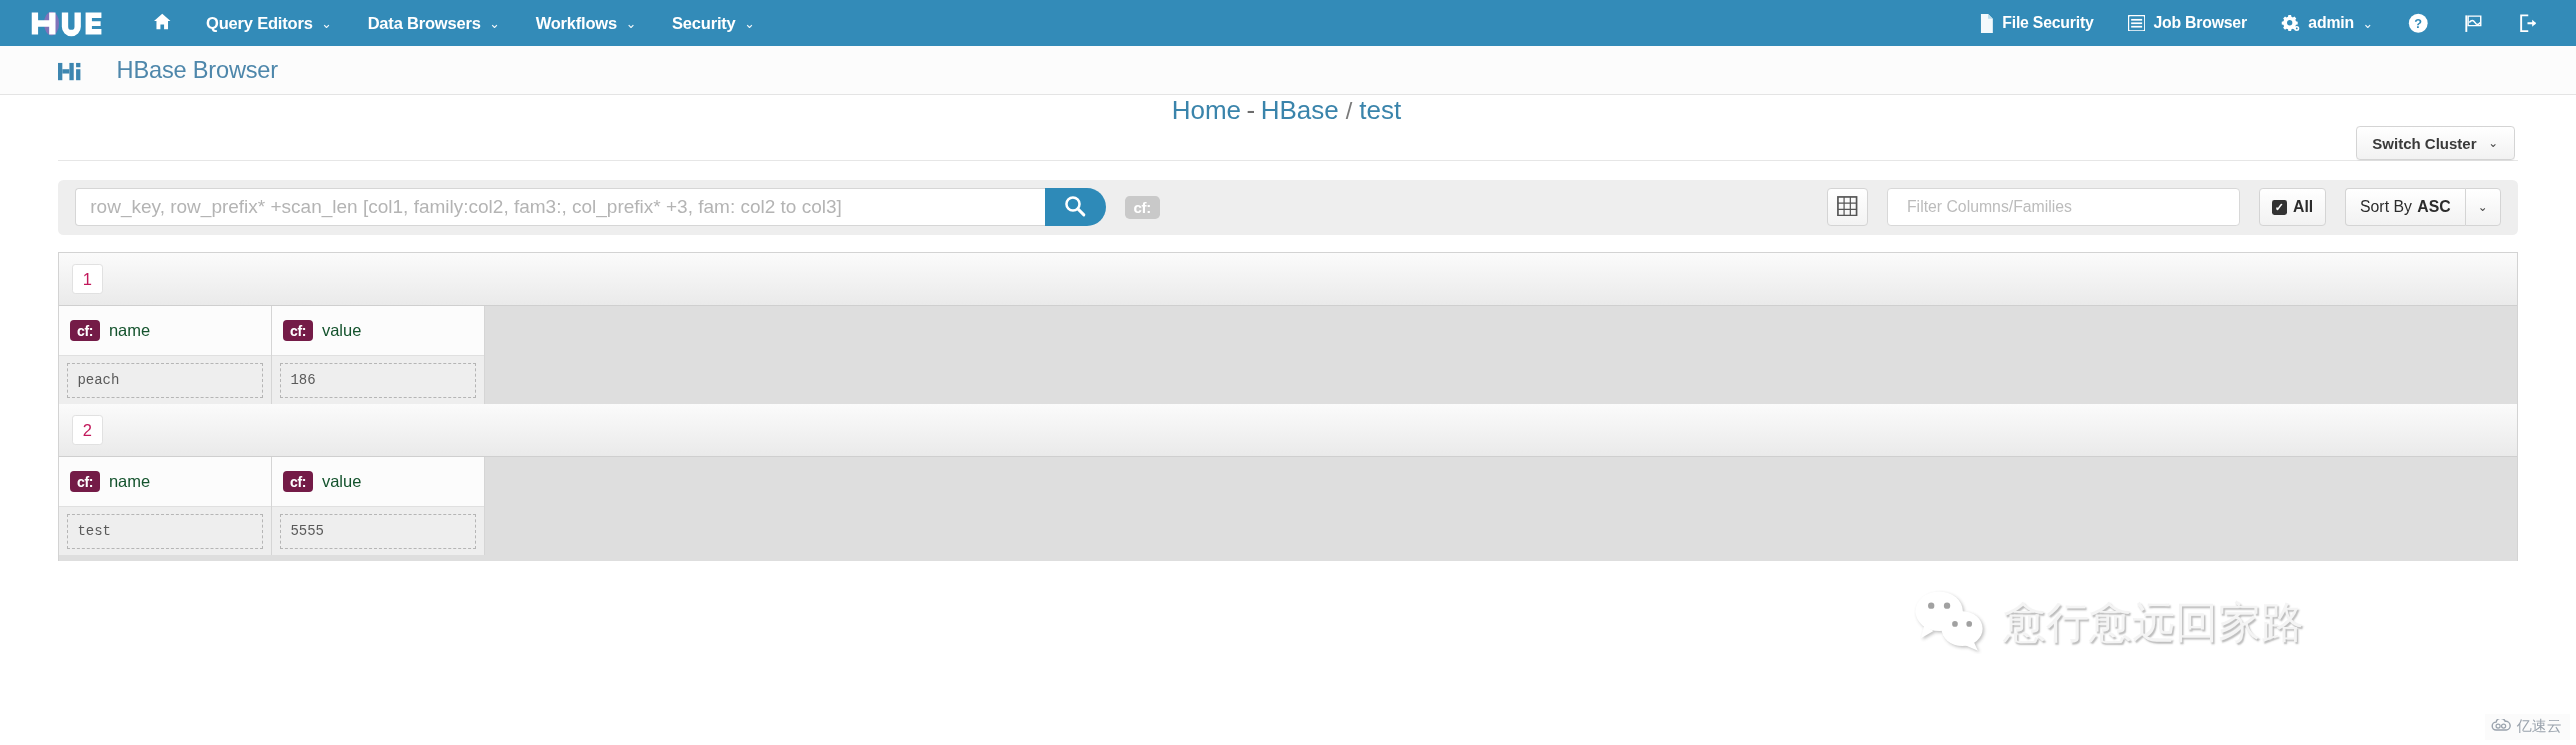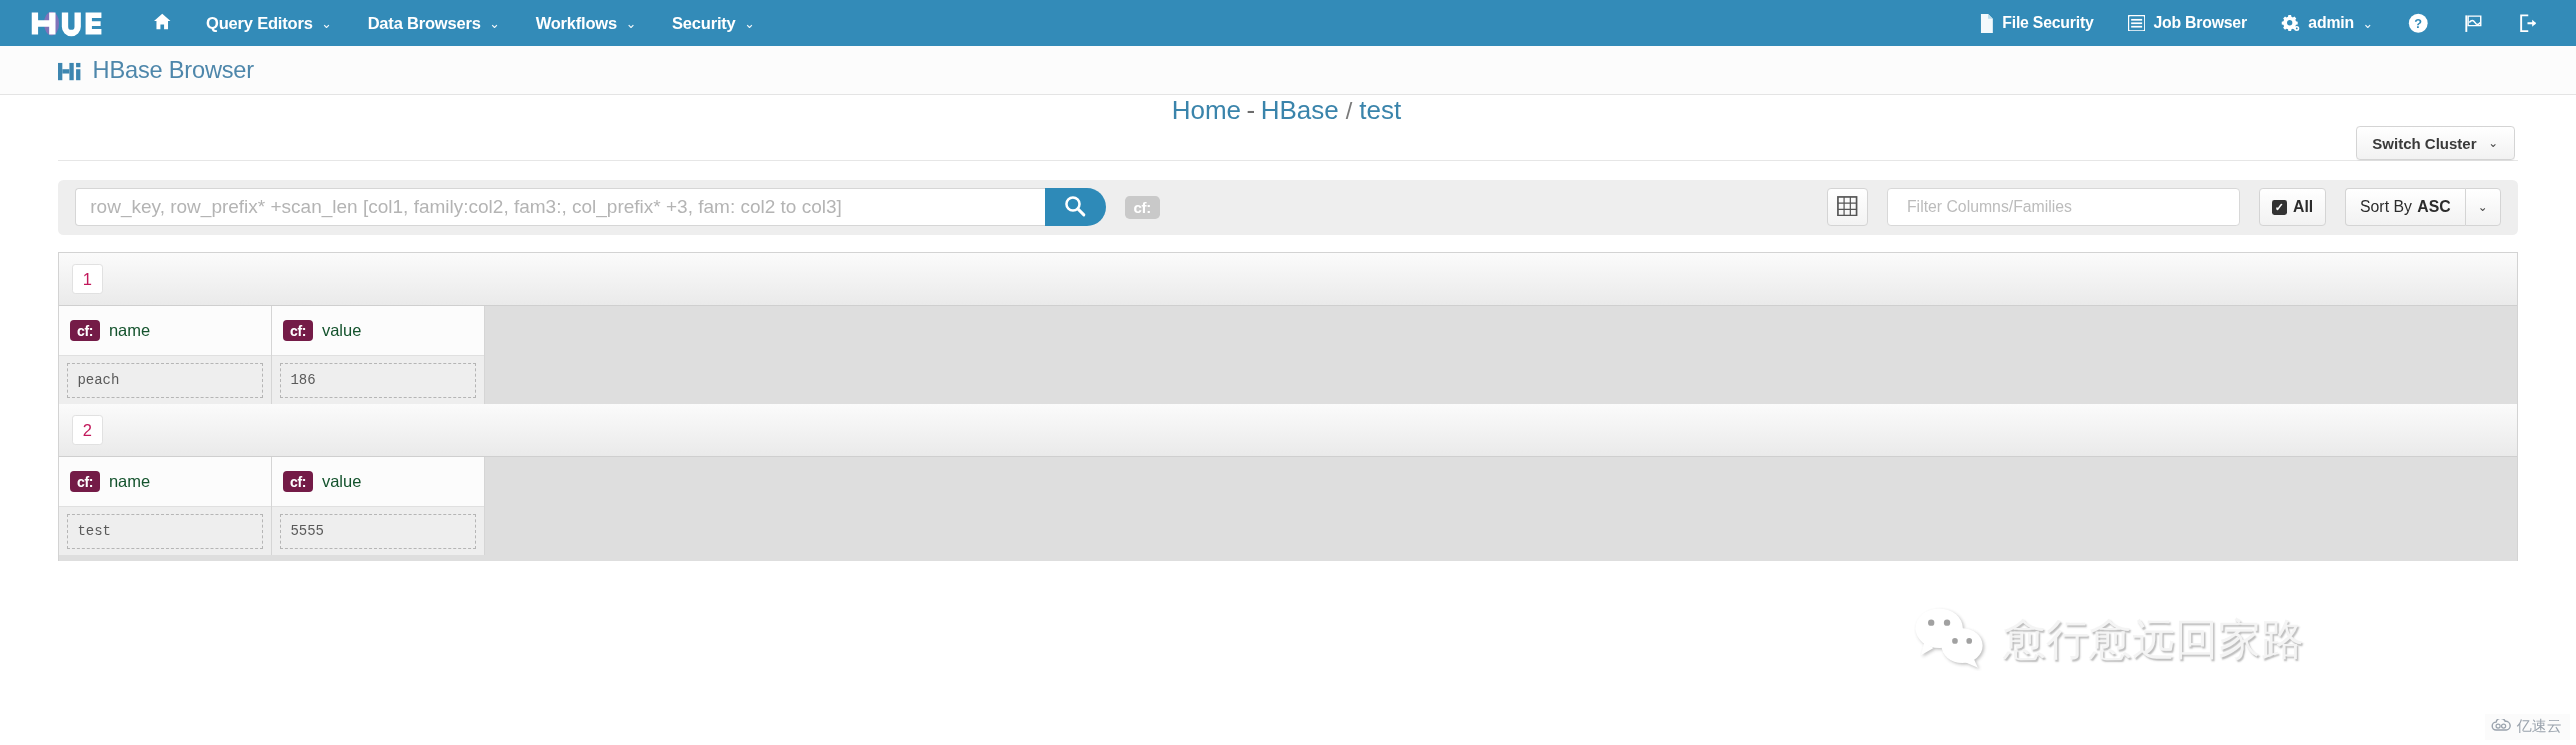--- a/index.html
+++ b/index.html
@@ -58,20 +58,21 @@
   }
 
   
   .page-title-bar {
     height: 49px;
     background: #fcfcfc;
     border-bottom: 0.8px solid #e4e4e4;
     display: flex;
     align-items: center;
     padding-left: 58px;
+    gap: 24px;
   }
   .hbase-mark { margin-right: 11px; display: flex; align-items: center; }
   .page-title {
     color: #4e87ab;
     font-size: 23.6px;
     font-weight: normal;
     letter-spacing: -0.2px;
   }
 
   
@@ -277,21 +278,21 @@
     font-family: "Liberation Mono", monospace;
     font-size: 14px;
     color: #5a5a5a;
   }
   .cells-fill { flex: 1; background: #dedede; }
   .results-tail { background: #dedede; height: 6.3px; }
 
   
   .watermark {
     position: absolute;
-    left: 1913px; top: 606px;
+    left: 1913px; top: 589px;
     display: flex; align-items: center;
     pointer-events: none;
     opacity: .92;
   }
   .wm-text {
     font-size: 43px;
     color: #f4f4f4;
     margin-left: 14px;
     font-family: "DejaVu Sans", sans-serif;
     text-shadow: 1.6px 1.6px 1.6px rgba(120,120,120,.55);

